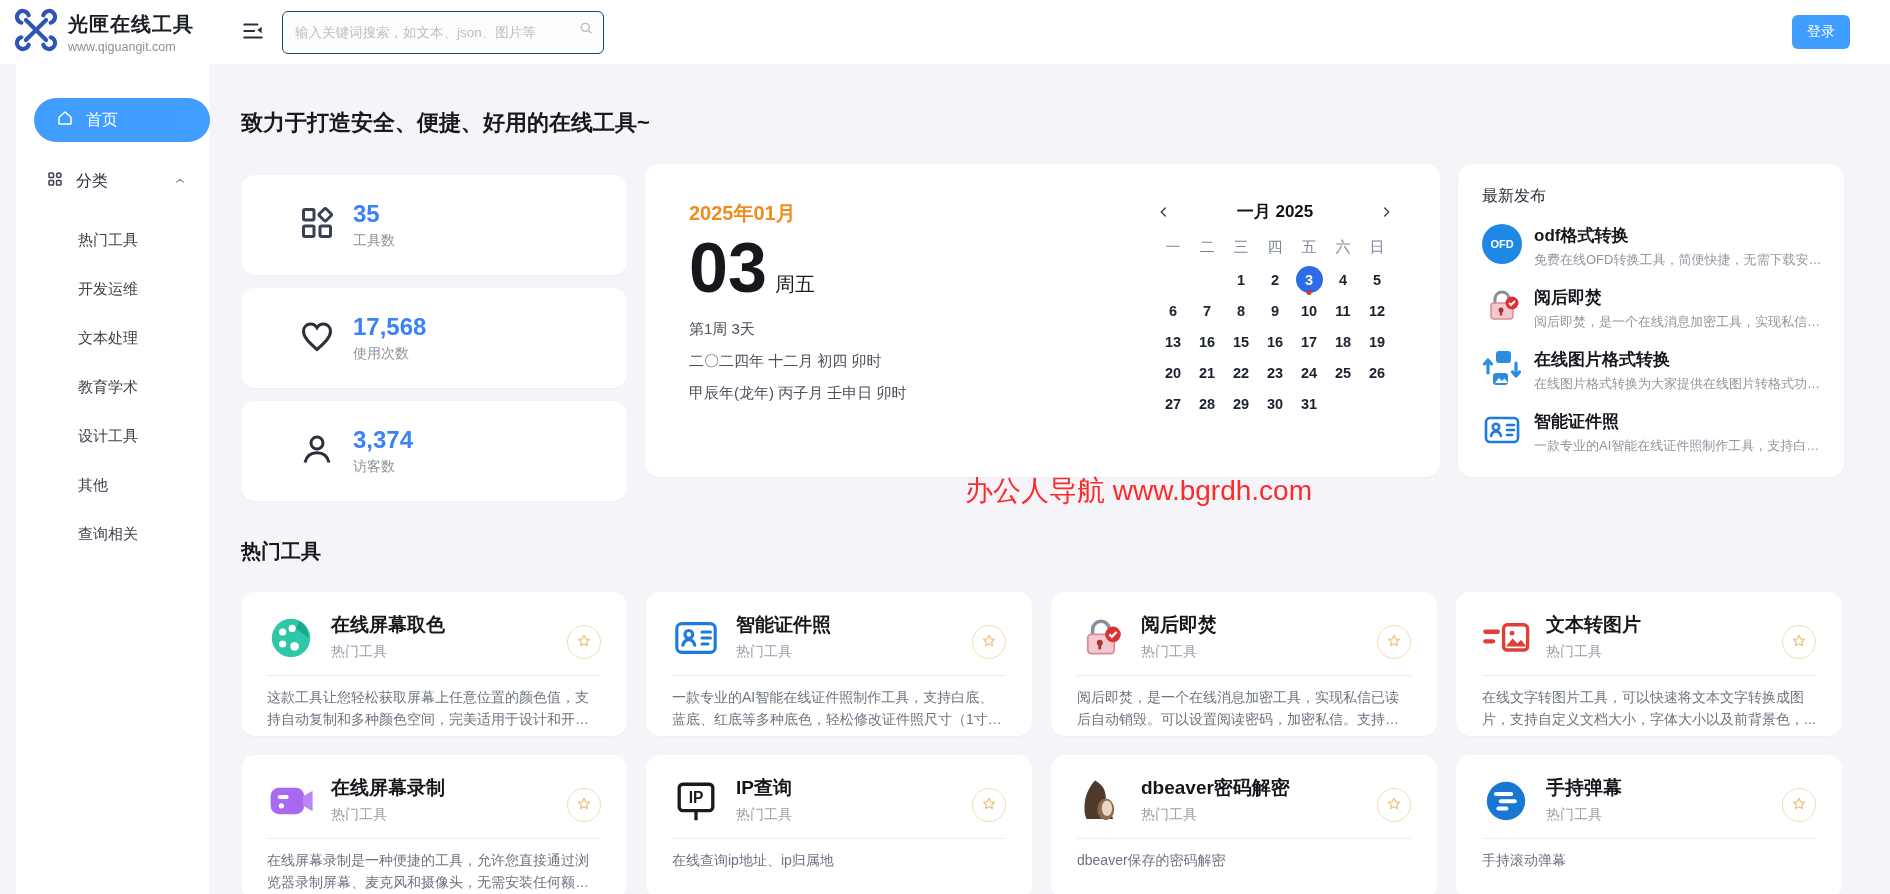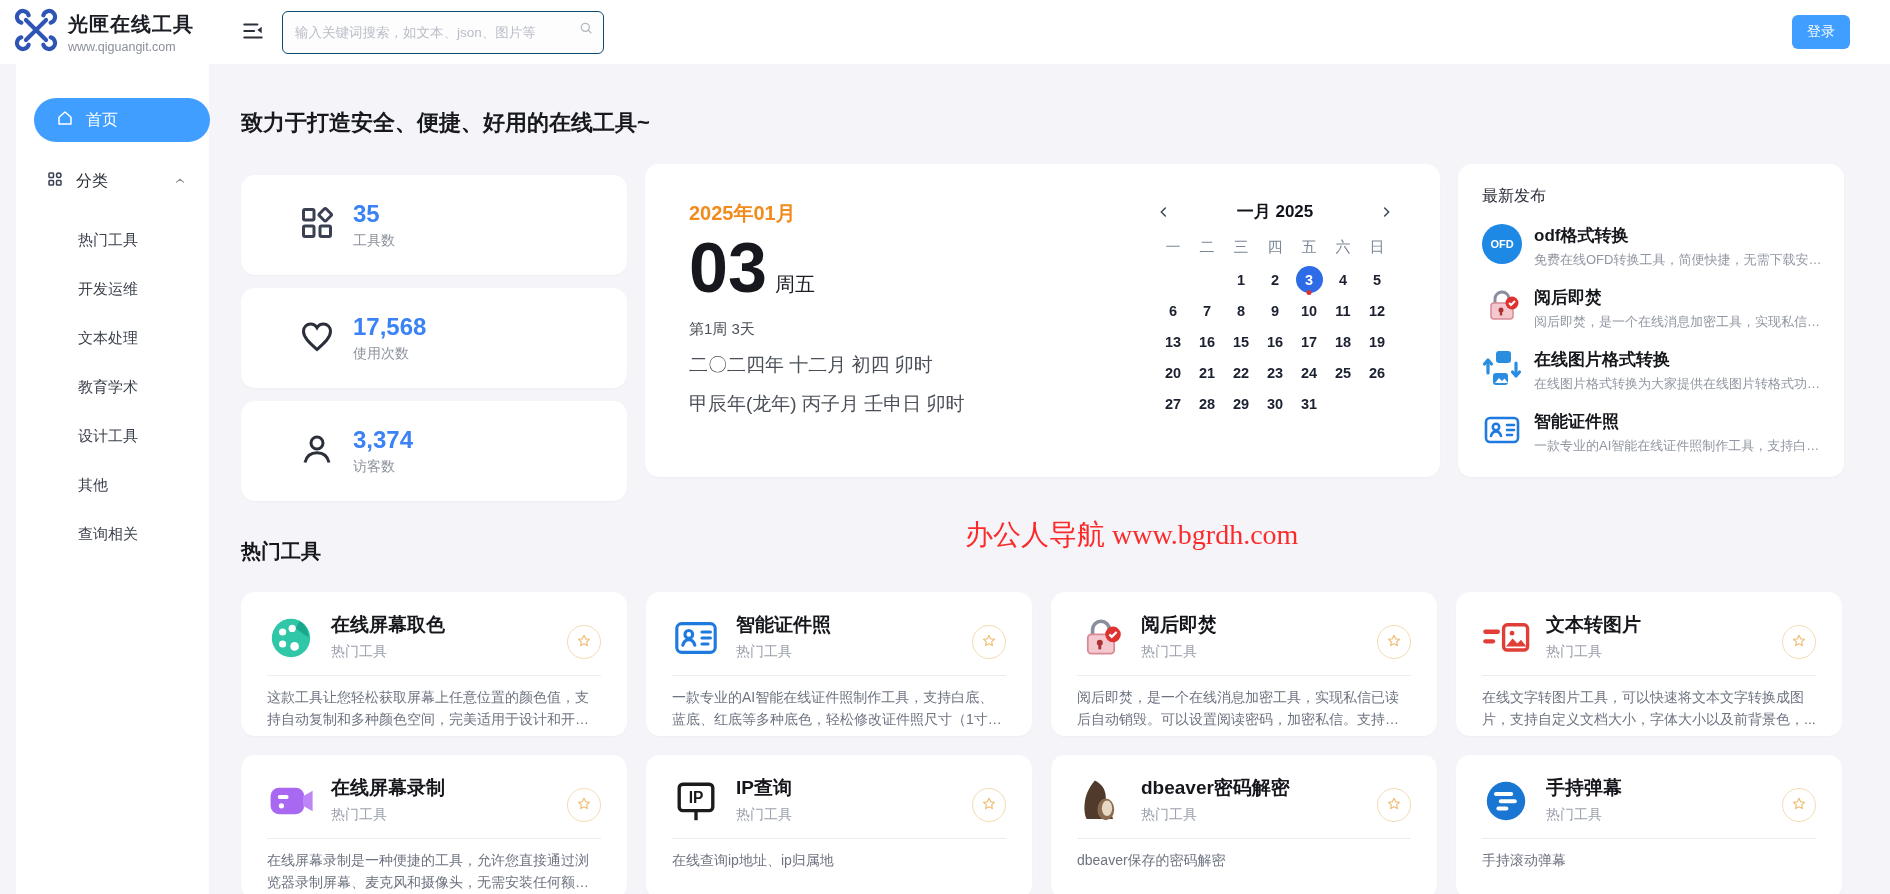--- a/index.html
+++ b/index.html
@@ -44,21 +44,21 @@
   .stat-val{font-size:24px;font-weight:700;color:#3b82f6;}
   .stat-label{font-size:14px;color:#8d929c;margin-top:4px;}
 
   .cal-card{background:#fff;border-radius:14px;height:313px;display:flex;
     justify-content:space-between;padding:28px 46px 0 44px;box-shadow:0 1px 2px rgba(20,30,60,.03);}
   .cal-month{font-size:20px;font-weight:700;color:#f28b1d;margin-top:8px;}
   .cal-dayline{display:flex;align-items:flex-end;margin-top:8px;}
   .cal-day{font-size:70px;font-weight:700;color:#16181d;line-height:.95;}
   .cal-week{font-size:20px;color:#1b1e24;margin-left:8px;margin-bottom:4px;}
   .cal-info{margin-top:18px;font-size:15px;color:#4a4f58;}
-  .cal-lunar{margin-top:13px;font-size:19px;color:#4a4f58;}
+  .cal-lunar{margin-top:13px;font-size:15px;color:#4a4f58;}
   .cal-grid{width:238px;padding-top:8px;}
   .cal-nav{display:flex;align-items:center;justify-content:space-between;}
   .cal-title{font-size:17px;font-weight:700;color:#10131a;}
   .cal-arrow{background:none;border:none;padding:0;cursor:pointer;display:flex;}
   .cal-weekdays,.cal-days{display:grid;grid-template-columns:repeat(7,34px);}
   .cal-weekdays{margin-top:15px;}
   .wd{height:26px;text-align:center;color:#7c8698;font-size:15px;}
   .dc{height:31px;display:flex;align-items:center;justify-content:center;
     font-size:14.5px;font-weight:600;color:#1b2130;position:relative;cursor:pointer;}
   .dc.sel .num{width:27px;height:27px;border-radius:50%;background:#2e6be6;color:#fff;
@@ -83,22 +83,22 @@
   .t-icon{width:48px;height:48px;flex:none;margin-top:2px;}
   .t-title{font-size:19px;font-weight:700;color:#15171c;}
   .t-tag{font-size:14px;color:#9aa0ab;margin-top:5px;}
   .t-star{position:absolute;right:0;top:13px;width:34px;height:34px;border-radius:50%;
     border:1px solid #f3dcb2;background:#fff;display:flex;align-items:center;
     justify-content:center;cursor:pointer;padding:0;}
   .t-div{height:1px;background:#ededf1;margin:13px 0 10px;}
   .t-desc{font-size:14px;color:#6d7380;line-height:1.6;display:-webkit-box;
     -webkit-line-clamp:2;-webkit-box-orient:vertical;overflow:hidden;}
 
-  .watermark{position:absolute;left:965px;top:516px;font-size:28px;color:#fb2b2b;
-    font-weight:500;z-index:9;pointer-events:none;font-family:Liberation Serif, serif;}
+  .watermark{position:absolute;left:965px;top:472px;font-size:28px;color:#fb2b2b;
+    font-weight:500;z-index:9;pointer-events:none;}
 
   .ofd-badge{width:40px;height:40px;border-radius:50%;background:#1e88e5;color:#fff;
     display:flex;align-items:center;justify-content:center;font-size:11px;font-weight:700;}
 </style>
 </head>
 <body>
 
 <header class="hdr">
   <div class="brand">
     <span>

